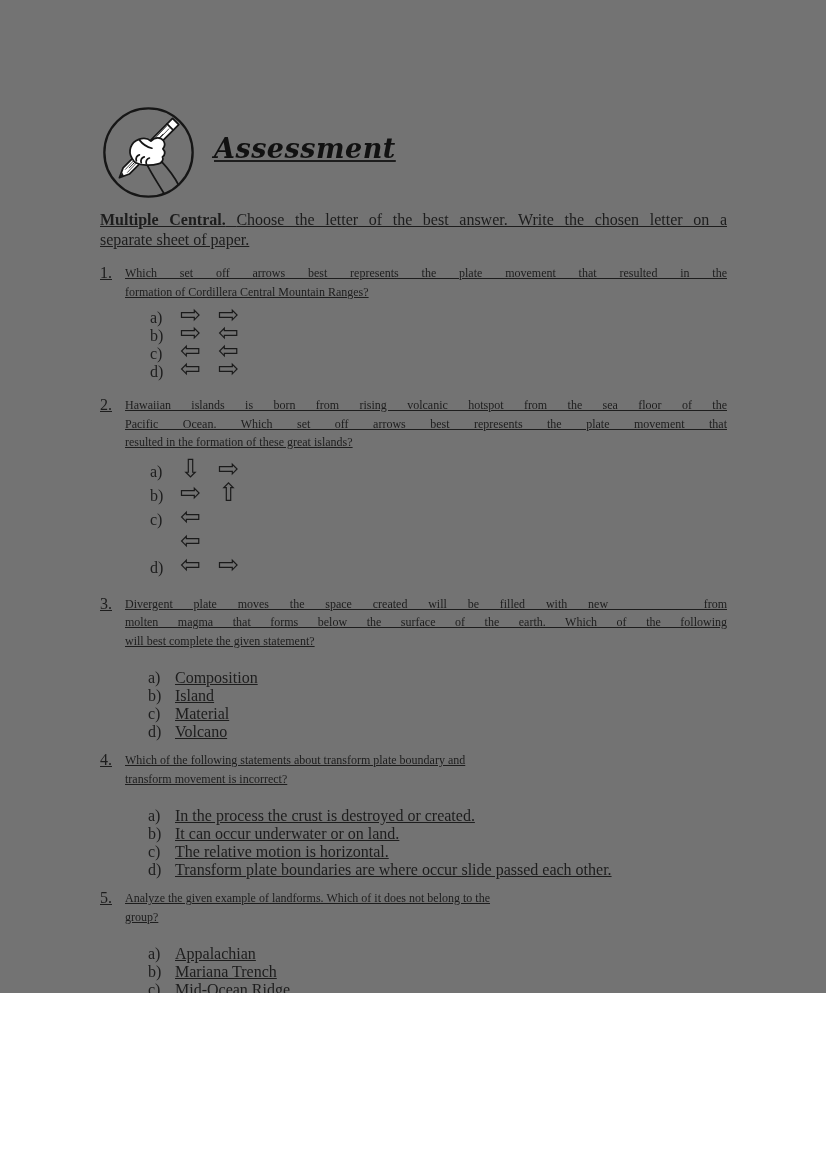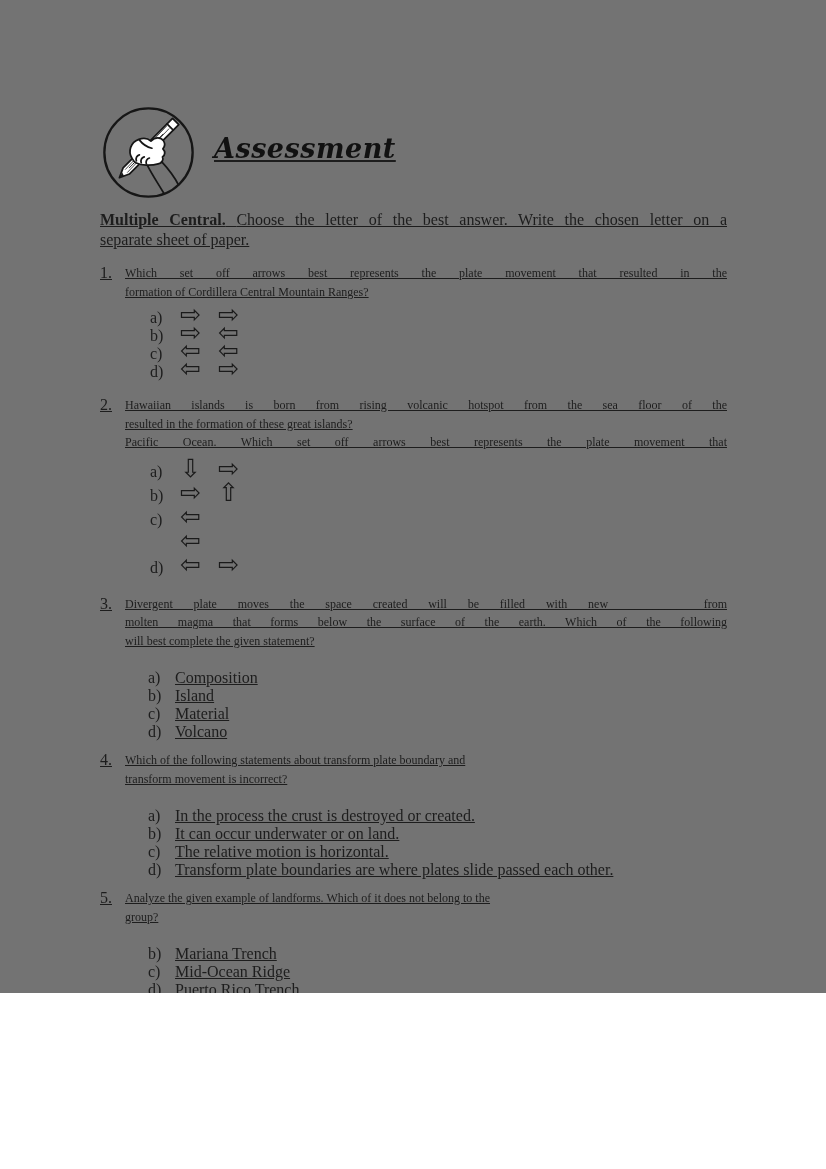--- a/index.html
+++ b/index.html
@@ -96,22 +96,22 @@
             <div class="arrow-row"><span class="opt-letter">b)</span><span class="arrow">⇨</span><span class="arrow">⇦</span></div>
             <div class="arrow-row"><span class="opt-letter">c)</span><span class="arrow">⇦</span><span class="arrow">⇦</span></div>
             <div class="arrow-row"><span class="opt-letter">d)</span><span class="arrow">⇦</span><span class="arrow">⇨</span></div>
           </div>
         </div>
       </section>
       <section class="question">
         <div class="qnum">2.</div>
         <div class="qbody">
           <div class="qline jl">Hawaiian islands is born from rising volcanic hotspot from the sea floor of the</div>
+          <div class="qline jl">Pacific Ocean. Which set off arrows best represents the plate movement that</div>
           <div class="qline">resulted in the formation of these great islands?</div>
-          <div class="qline jl">Pacific Ocean. Which set off arrows best represents the plate movement that</div>
           <div class="arrow-block tall">
             <div class="arrow-row"><span class="opt-letter">a)</span><span class="arrow">⇩</span><span class="arrow">⇨</span></div>
             <div class="arrow-row"><span class="opt-letter">b)</span><span class="arrow">⇨</span><span class="arrow">⇧</span></div>
             <div class="arrow-row"><span class="opt-letter">c)</span><span class="arrow">⇦</span></div>
             <div class="arrow-row"><span class="opt-letter"></span><span class="arrow">⇦</span></div>
             <div class="arrow-row"><span class="opt-letter">d)</span><span class="arrow">⇦</span><span class="arrow">⇨</span></div>
           </div>
         </div>
       </section>
       <section class="question">
@@ -130,30 +130,31 @@
       </section>
       <section class="question">
         <div class="qnum">4.</div>
         <div class="qbody">
           <div class="qline">Which of the following statements about transform plate boundary and</div>
           <div class="qline">transform movement is incorrect?</div>
           <div class="opts">
             <div class="opt"><span class="opt-letter">a)</span><span>In the process the crust is destroyed or created.</span></div>
             <div class="opt"><span class="opt-letter">b)</span><span>It can occur underwater or on land.</span></div>
             <div class="opt"><span class="opt-letter">c)</span><span>The relative motion is horizontal.</span></div>
-            <div class="opt"><span class="opt-letter">d)</span><span>Transform plate boundaries are where plates slide passed each other.</span></div>
+            <div class="opt"><span class="opt-letter">d)</span><span>Transform plate boundaries are where occur slide passed each other.</span></div>
           </div>
         </div>
       </section>
       <section class="question">
         <div class="qnum">5.</div>
         <div class="qbody">
           <div class="qline">Analyze the given example of landforms. Which of it does not belong to the</div>
           <div class="qline">group?</div>
           <div class="opts">
+            <div class="opt"><span class="opt-letter">a)</span><span>Appalachian</span></div>
             <div class="opt"><span class="opt-letter">b)</span><span>Mariana Trench</span></div>
             <div class="opt"><span class="opt-letter">c)</span><span>Mid-Ocean Ridge</span></div>
             <div class="opt"><span class="opt-letter">d)</span><span>Puerto Rico Trench</span></div>
           </div>
         </div>
       </section>
     </main>
 
   <div class="pagenum">11</div>
   <div class="watermark">www.modyul.online</div>

